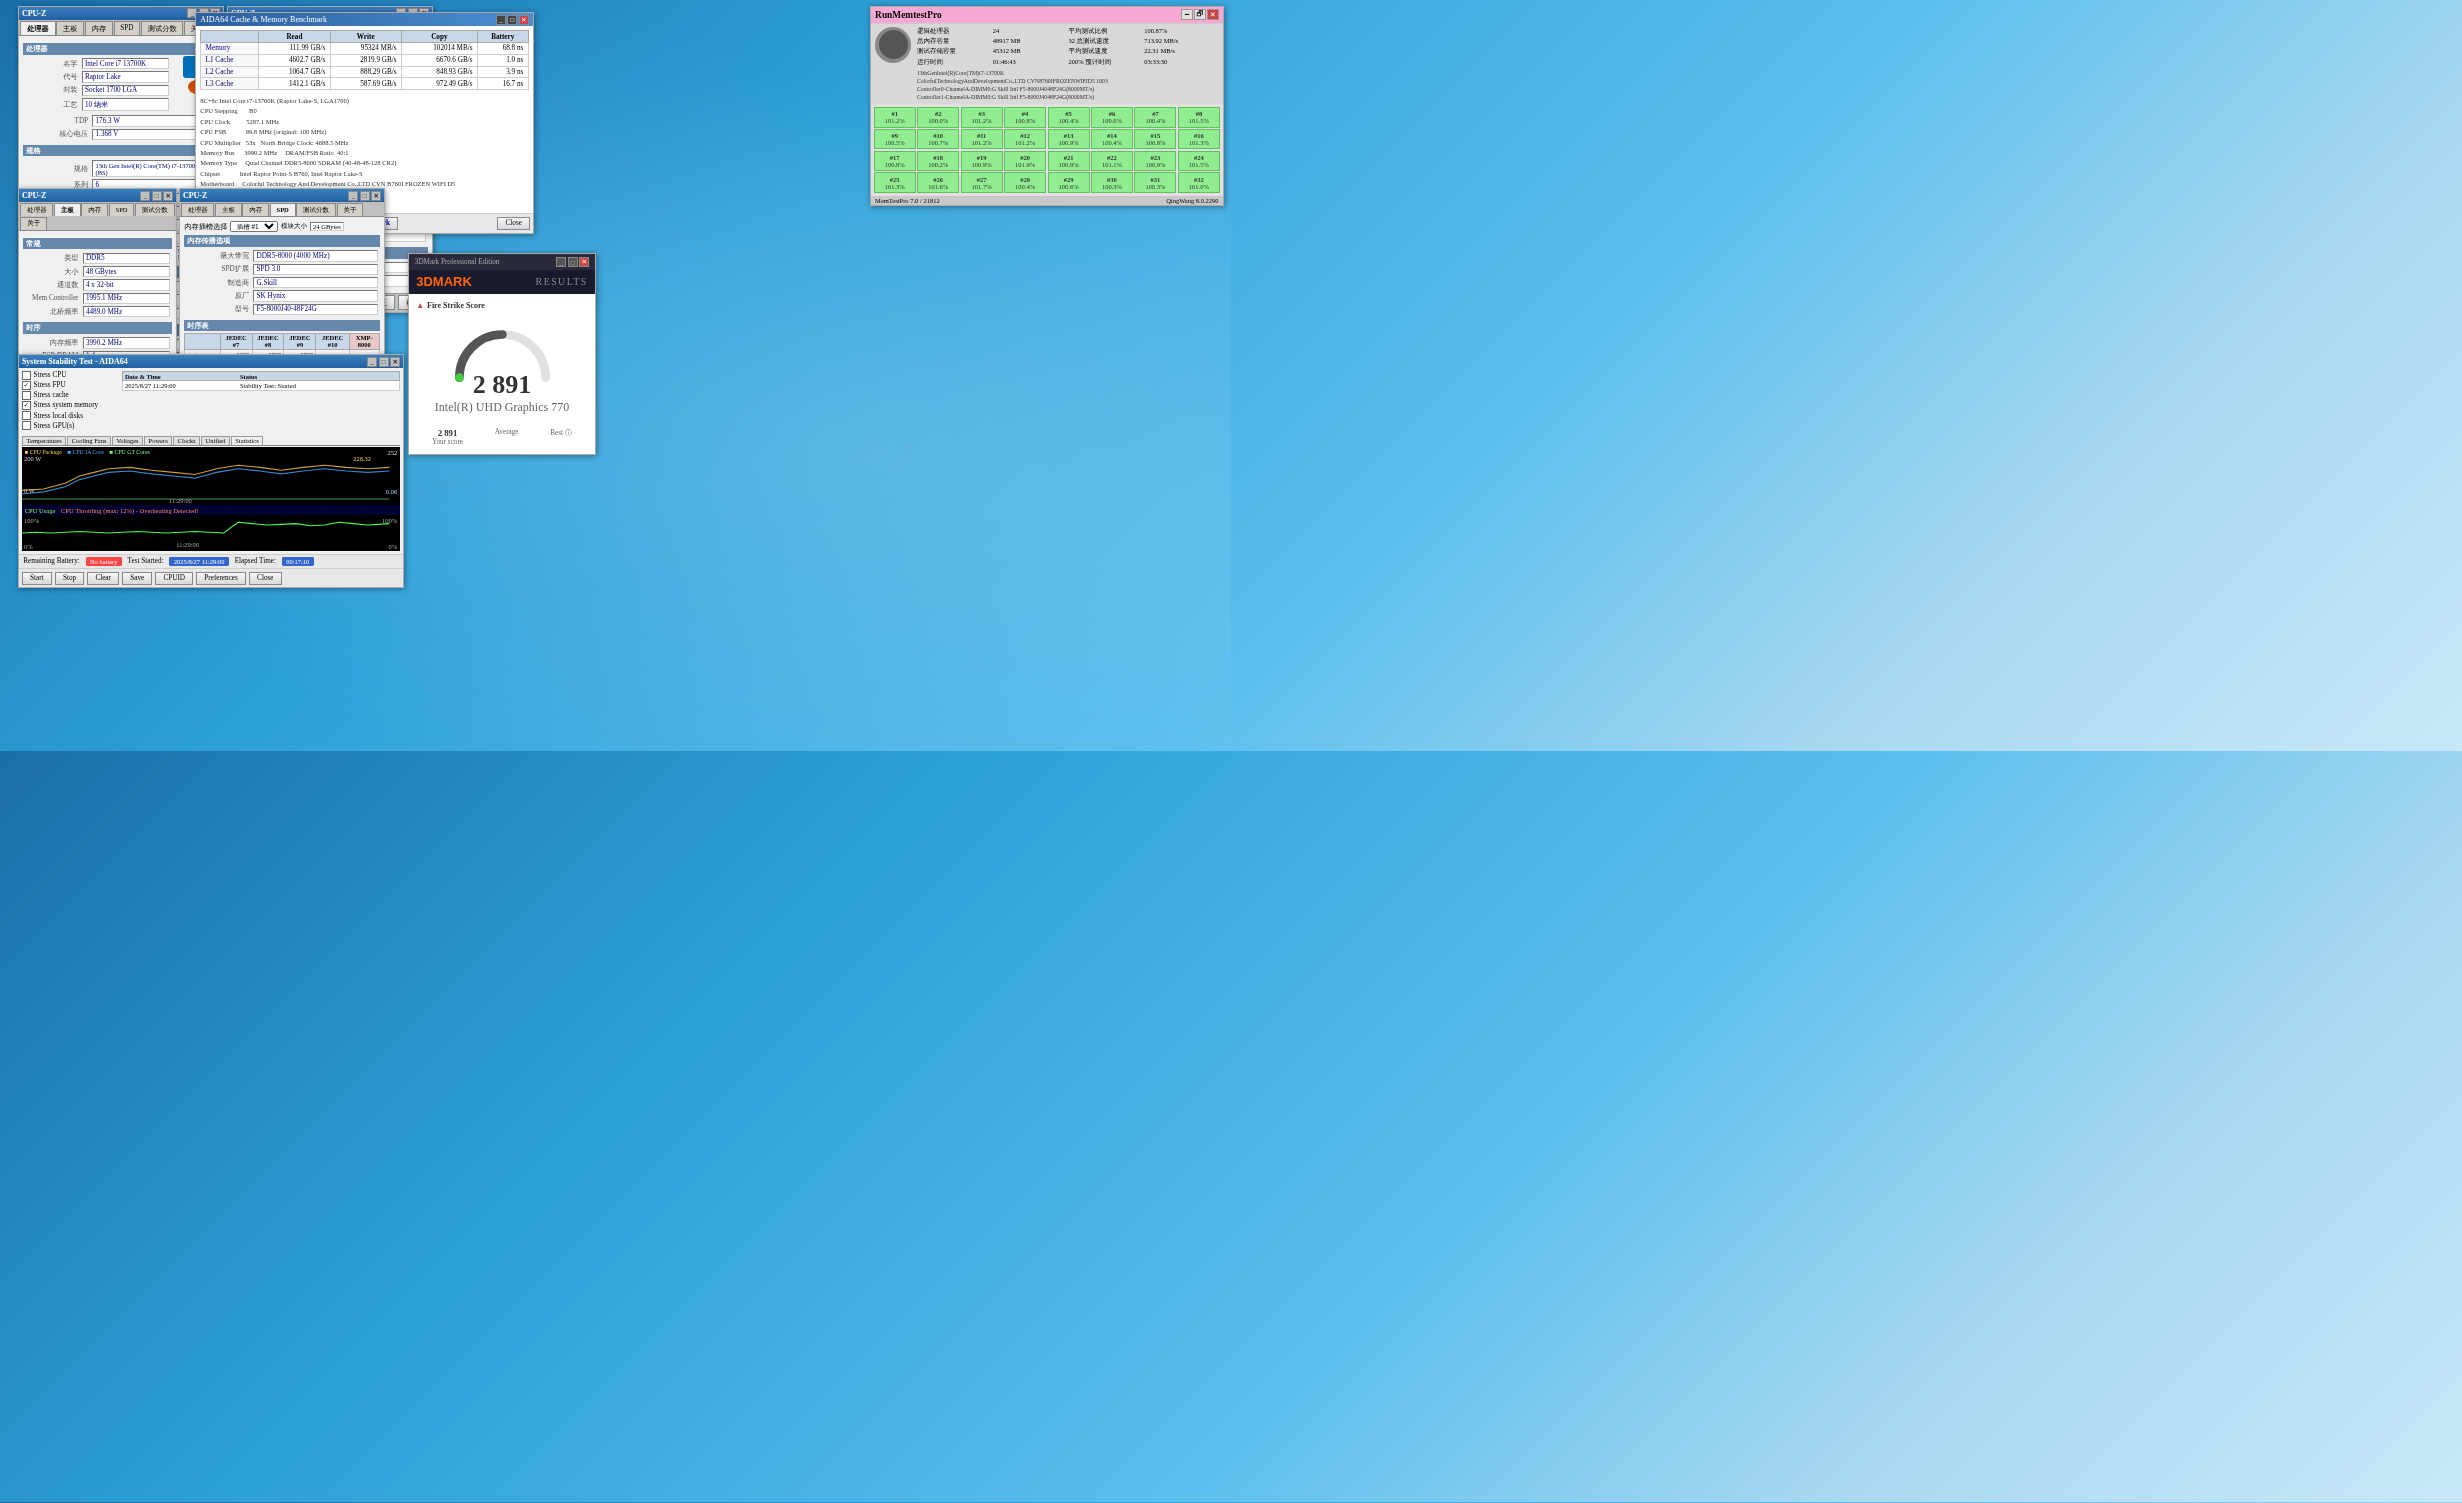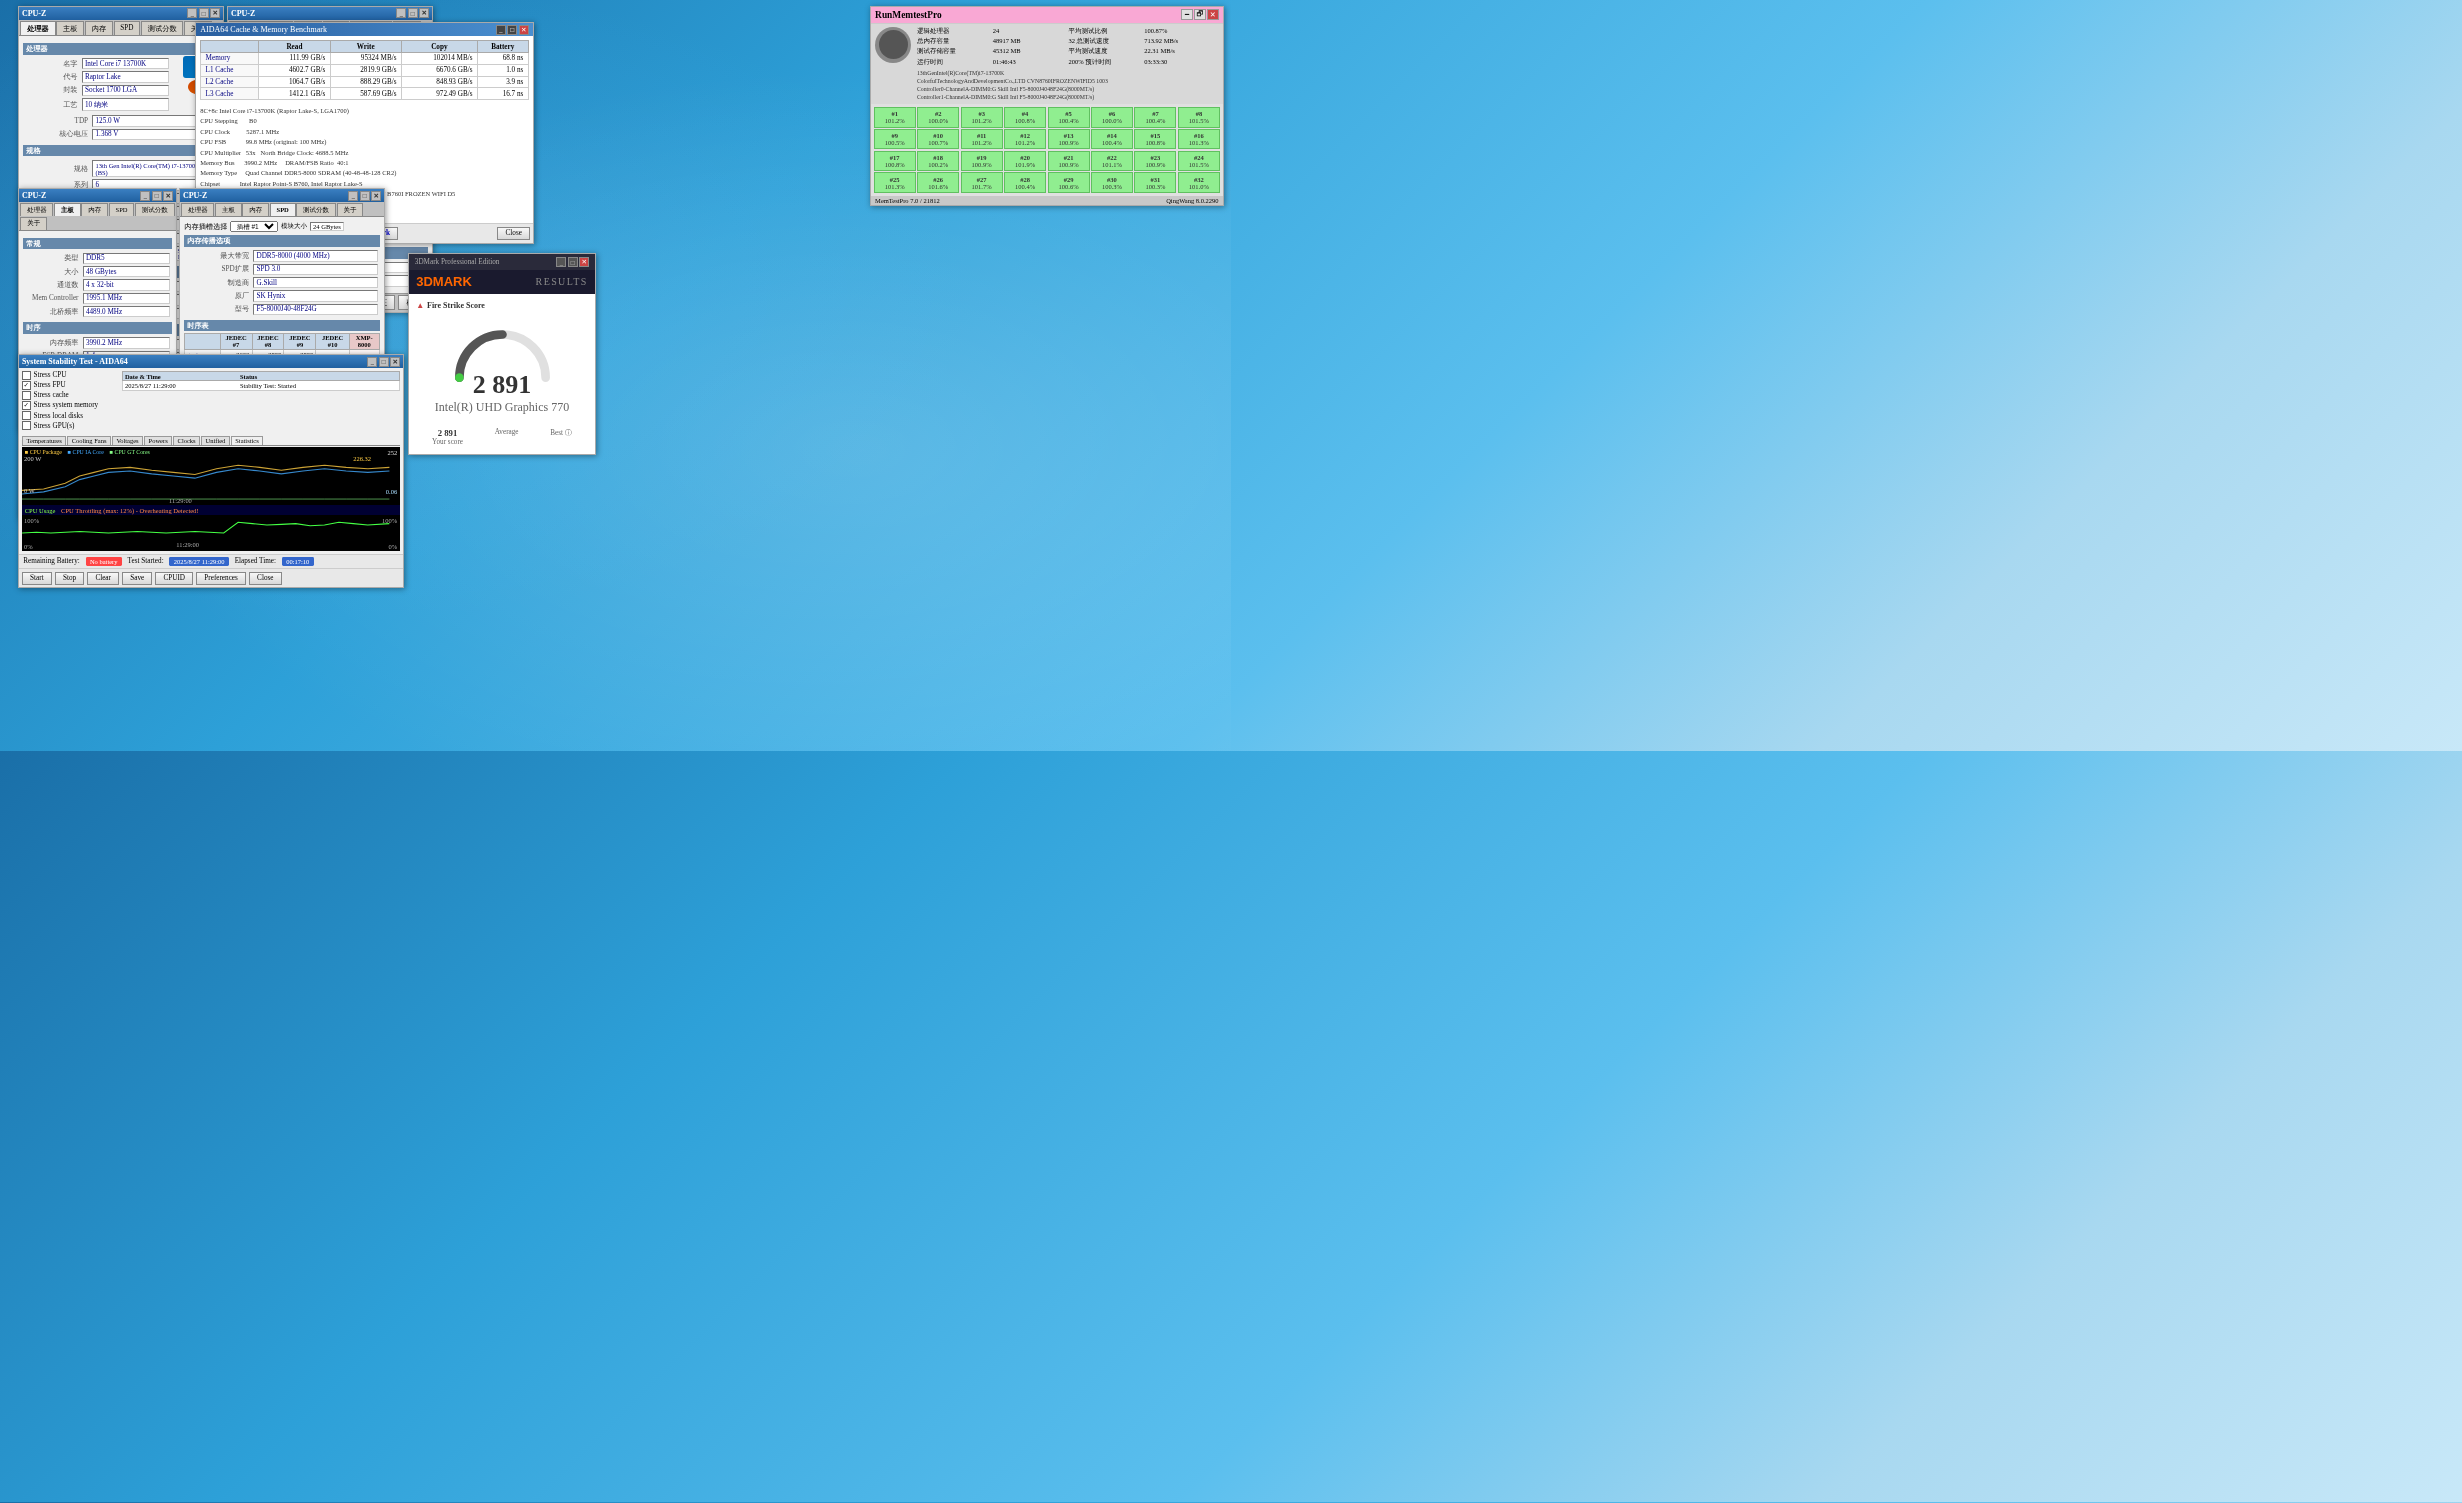--- a/index.html
+++ b/index.html
@@ -393,21 +393,21 @@
         </table>
       <div style="display:flex;flex-direction:column;align-items:center;gap:1.4px;">
         <div class="intel-badge">intel<br>core</div>
         <div class="i7-badge">i7</div>
       </div>
     </div>
     <table class="cpuz-info">
       <tbody>
           <tr>
             <td>TDP</td>
-            <td>125.0 W</td>
+            <td>176.3 W</td>
           </tr>
       <tr>
             <td>核心电压</td>
             <td>1.368 V</td>
           </tr>
     </tbody>
       </table>
     <div class="section-header">规格</div>
     <table class="cpuz-info">
       <tbody>
@@ -586,21 +586,21 @@
     </tbody>
       </table>
   </div>
   <div style="background:#c0c0c0;padding:1.4px 2.9px;font-size:6.5px;border-top:0.7px solid #999;display:flex;justify-content:flex-end;gap:2.9px;">
     <div class="win-btn">工具</div>
     <div class="win-btn">验证</div>
     <div class="win-btn">确定</div>
   </div>
 </div>
 
-<div class="window" style="left:195px;top:22px;width:339px;">
+<div class="window" style="left:195px;top:12px;width:339px;">
   <div class="aida-header">
     <span>AIDA64 Cache &amp; Memory Benchmark</span>
     <div class="title-bar-buttons">
       <div class="tb-btn" style="background:#444;color:#fff;">_</div>
       <div class="tb-btn" style="background:#444;color:#fff;">□</div>
       <div class="tb-btn" style="background:#cc4444;color:#fff;">✕</div>
     </div>
   </div>
   <div style="padding:4.3px;background:white;">
     <table class="aida-table">

